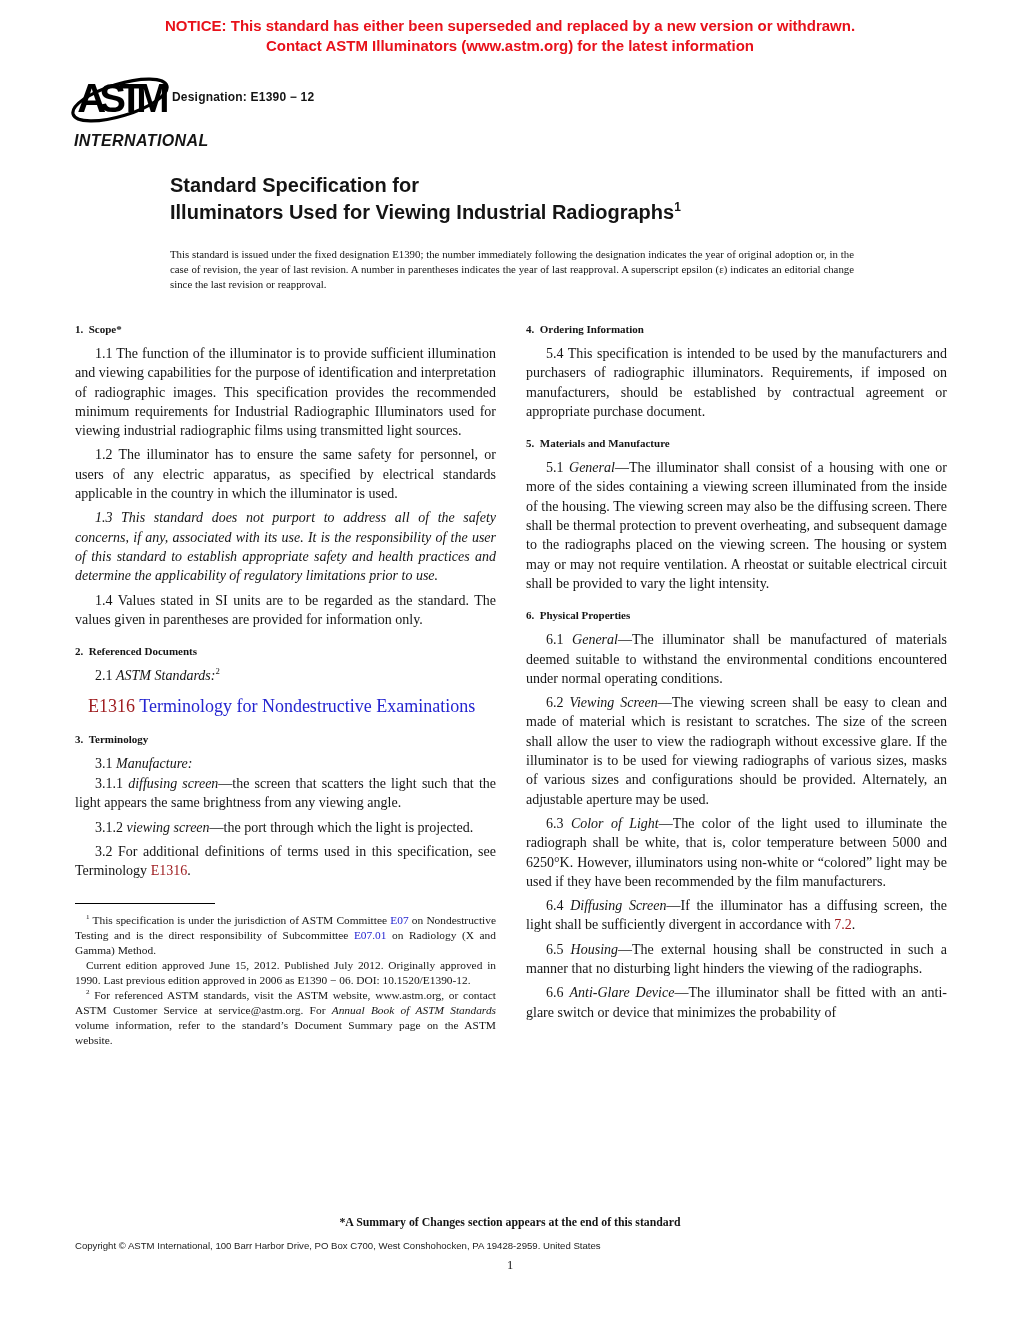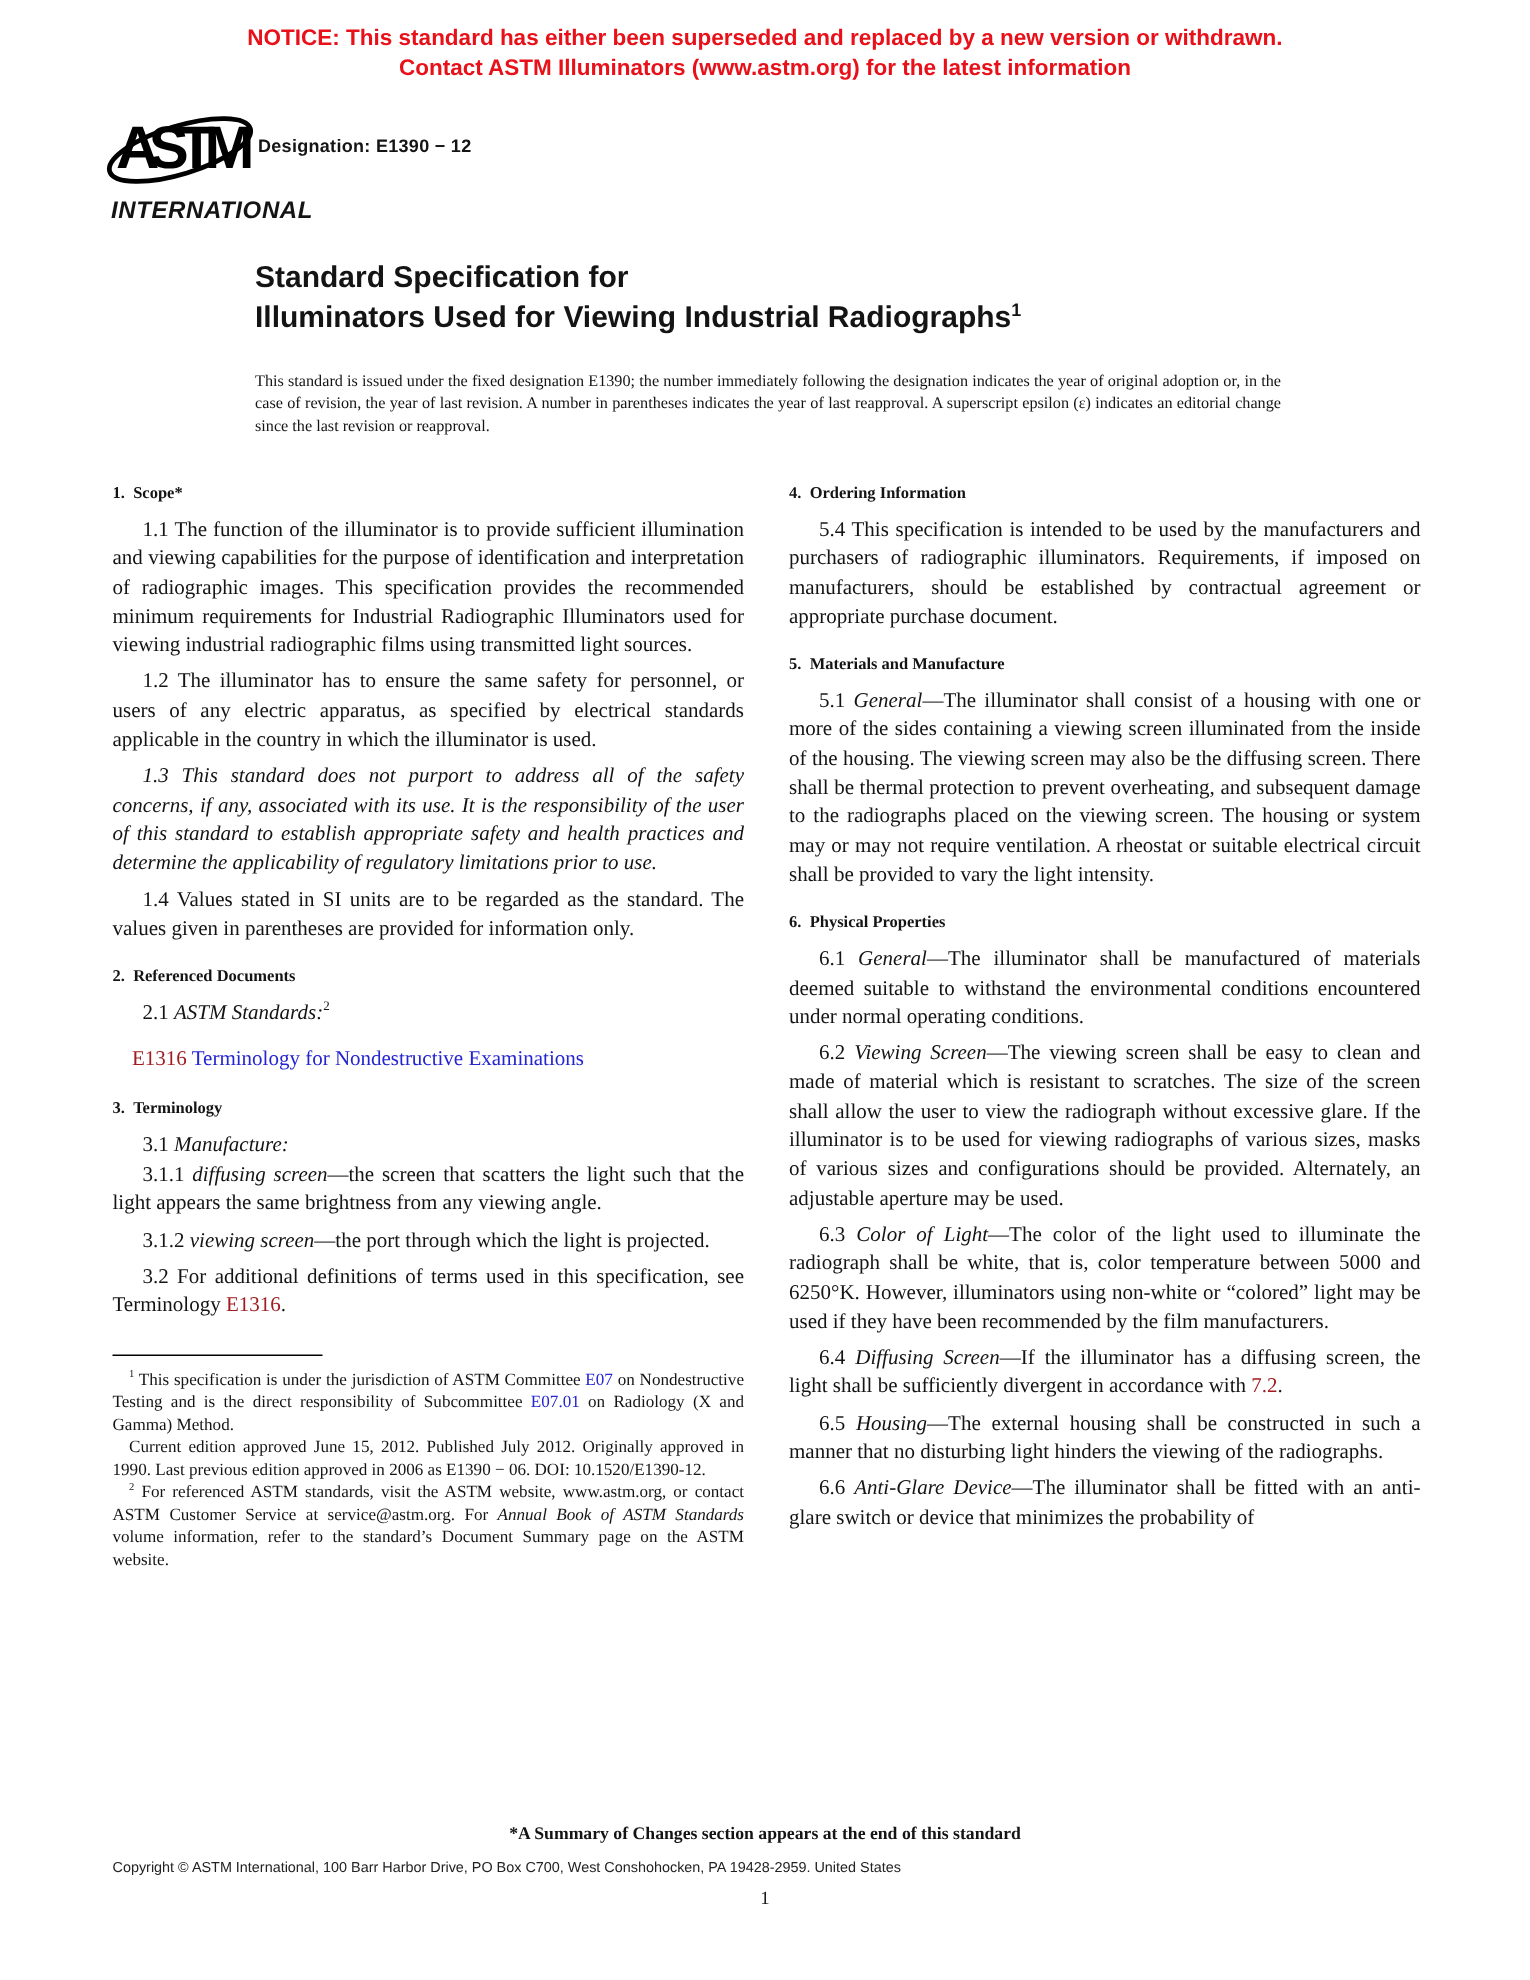--- a/index.html
+++ b/index.html
@@ -34,21 +34,21 @@
     font-size:11px; font-weight:bold; margin:13px 0 6px 0; line-height:18px;
   }
   .col .section-heading:first-child { margin-top:0; }
   .body-par {
     font-size:14px; line-height:19.3px; text-align:justify;
     text-indent:20px; margin:0 0 5px 0;
   }
   .tight { margin-bottom:1px; }
   .italic { font-style:italic; }
   .ref-line {
-    font-size:14px; line-height:19.3px; margin:12px 0 5px 0;
+    font-size:18px; line-height:19.3px; margin:12px 0 5px 0;
     text-indent:0; padding-left:13px;
   }
   .seg-i { font-style:italic; }
   sup { font-size:0.62em; line-height:0; }
   .footnote-block { margin-top:22px; }
   .footnote-rule { width:140px; border-top:1.4px solid #000; margin:0 0 9px 0; }
   .footnote {
     font-size:11.4px; line-height:15px; text-align:justify;
     text-indent:11px; margin:0;
   }

